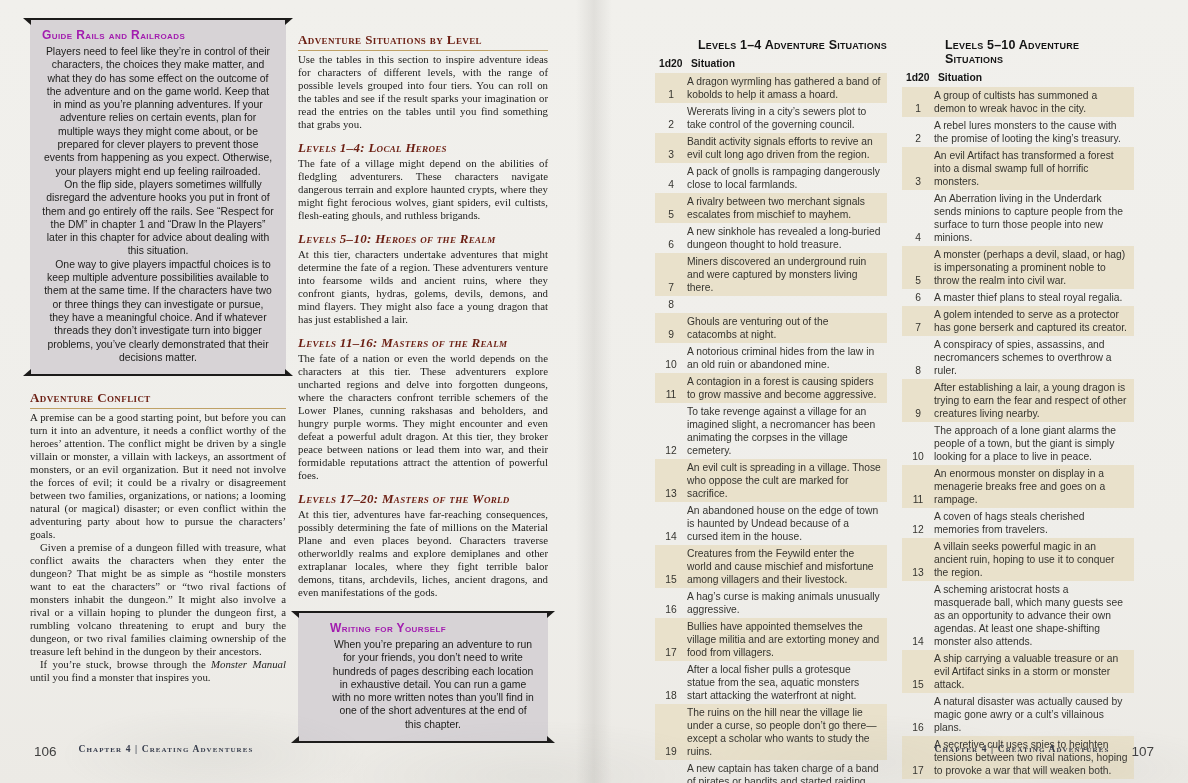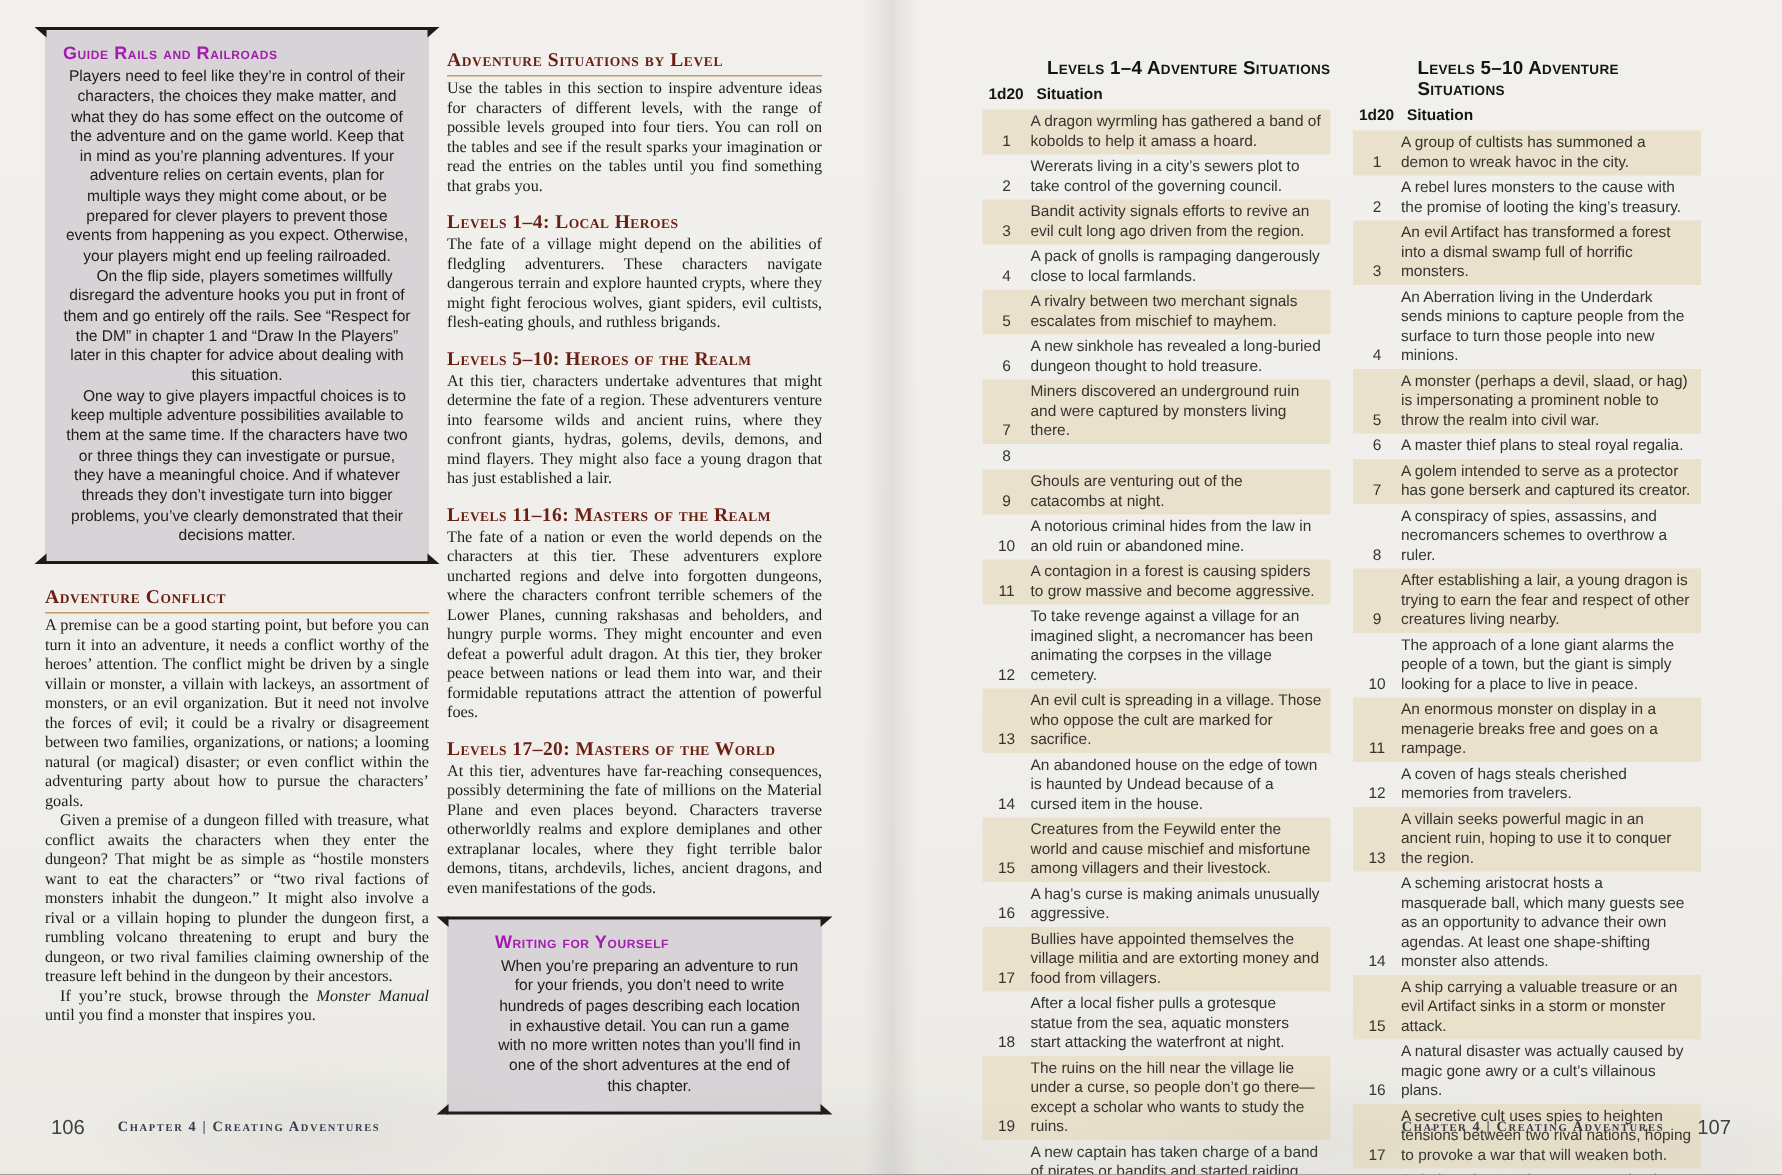--- a/index.html
+++ b/index.html
@@ -29,21 +29,21 @@
 
   
   .bpara{margin:0;font-size:10.8px;line-height:13px;text-align:justify;}
   .bpara.pindent{text-indent:10px;}
   .bpara + .bpara{margin-top:0;}
 
   
   .h2{font-variant:small-caps;font-weight:bold;color:#6b1e12;font-size:13px;
       letter-spacing:.4px;margin:0 0 2px 0;padding-bottom:2px;border-bottom:1px solid #bfa166;}
   .h3{font-variant:small-caps;font-weight:bold;color:#6b1e12;font-size:13px;
-      letter-spacing:.3px;margin:9px 0 1px 0;}
+      letter-spacing:.3px;margin:9px 0 1px 0;font-style:italic;}
 
   
   .dnd-box{position:relative;background:#d7d3d6;border-top:2px solid #1c1b1a;border-bottom:2px solid #1c1b1a;
       padding:8px 12px 10px 12px;font-family:"Liberation Sans","DejaVu Sans",sans-serif;}
   .dnd-box .corner{position:absolute;width:0;height:0;}
   .corner.tl{top:-2px;left:-7px;border-top:7px solid #1c1b1a;border-left:8px solid transparent;}
   .corner.tr{top:-2px;right:-7px;border-top:7px solid #1c1b1a;border-right:8px solid transparent;}
   .corner.bl{bottom:-2px;left:-7px;border-bottom:7px solid #1c1b1a;border-left:8px solid transparent;}
   .corner.br{bottom:-2px;right:-7px;border-bottom:7px solid #1c1b1a;border-right:8px solid transparent;}
   .box-title{font-variant:small-caps;font-weight:bold;font-size:12px;letter-spacing:.4px;color:#a21caf;margin:0 0 3px 0;}
@@ -54,21 +54,21 @@
       font-weight:bold;font-size:12.5px;letter-spacing:.2px;color:#141414;margin:0 0 4px 0;padding-left:43px;}
   .sit-row{display:flex;align-items:flex-end;font-family:"Liberation Sans","DejaVu Sans",sans-serif;
       font-size:10.3px;line-height:13px;color:#35342f;padding:2px 0;}
   .sit-row .roll{flex:0 0 32px;text-align:center;}
   .sit-row .sit{flex:1;padding-right:6px;}
   .sit-head{font-weight:bold;color:#141414;padding:1px 0 3px 0;}
   .sit-head .roll{text-align:left;padding-left:4px;}
   .sit-row.stripe{background:#e9e1cb;}
 
   
-  .footer{position:absolute;bottom:24px;display:flex;align-items:center;gap:22px;}
+  .footer{position:absolute;bottom:24px;display:flex;align-items:flex-start;gap:22px;}
   .footer-left{left:34px;}
   .footer-right{right:34px;flex-direction:row;}
   .pagenum{font-family:"Liberation Sans","DejaVu Sans",sans-serif;font-size:13.5px;color:#3f3f3f;}
   .chapter{font-variant:small-caps;font-weight:bold;font-size:9.5px;letter-spacing:1.1px;color:#33394a;}
   .ital{font-style:italic;}
 </style>
 </head>
 <body>
 
 <div class="spread">

